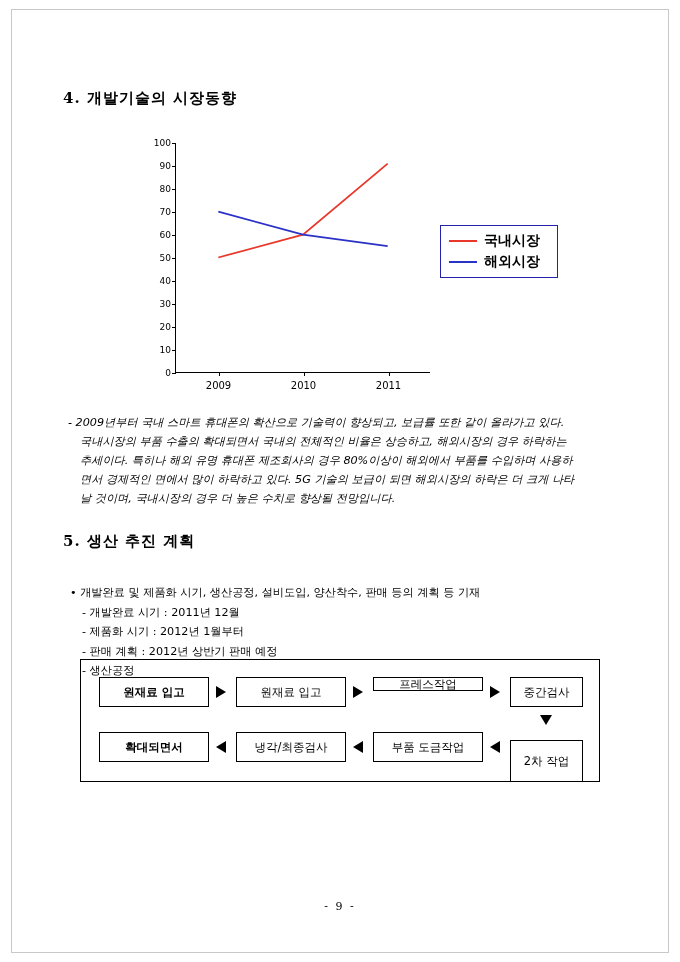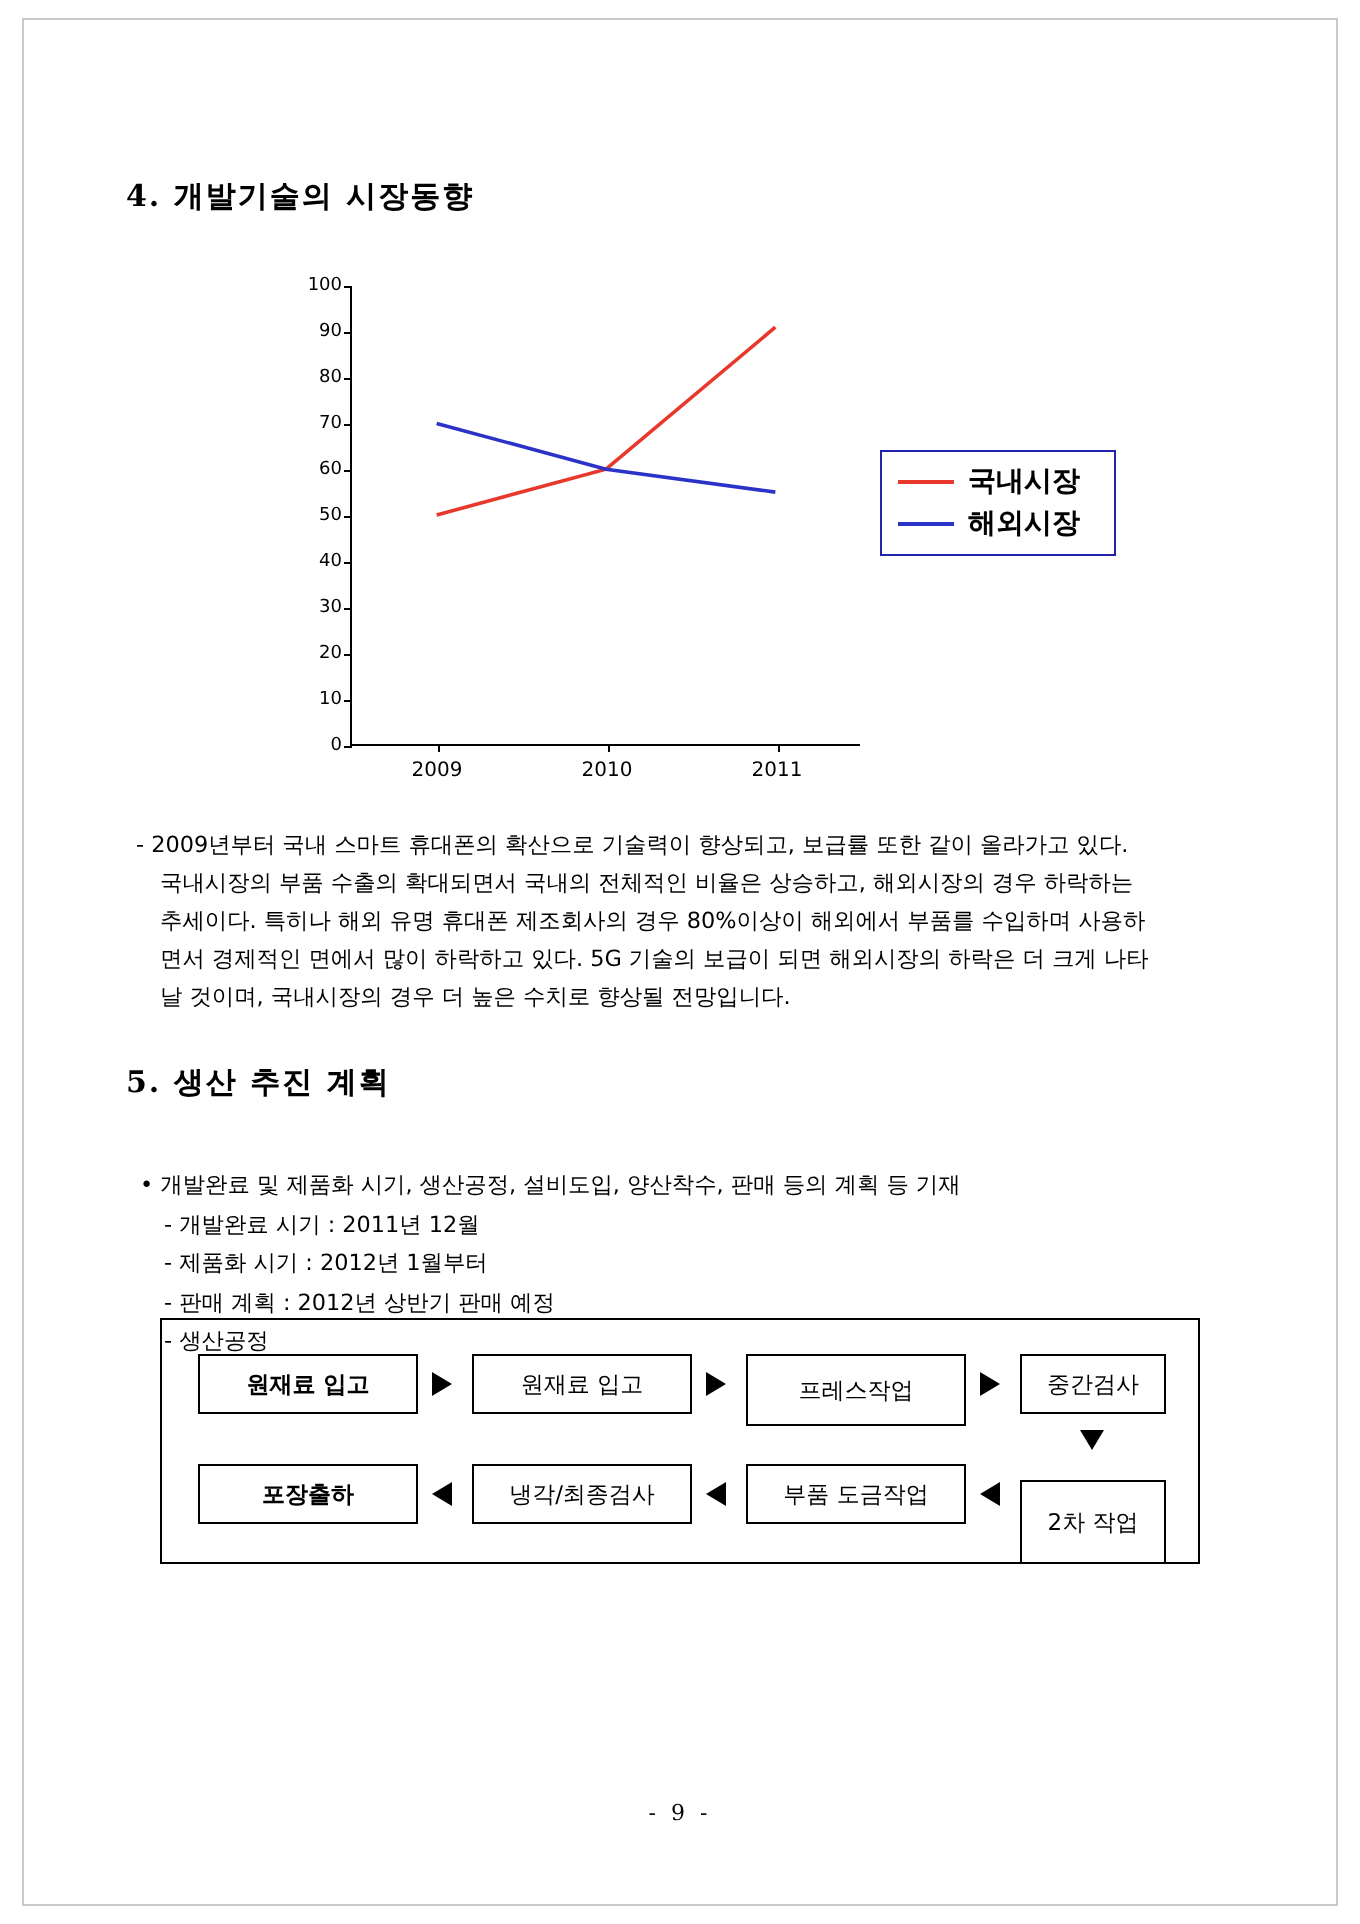--- a/index.html
+++ b/index.html
@@ -133,21 +133,21 @@
   .para {
     position: absolute;
     left: 68px;
     top: 413px;
     width: 560px;
     font-size: 11.2px;
     line-height: 19px;
     color: #000;
     text-align: justify;
   }
-  .para p { margin: 0; text-indent: 0; }
+  .para p { margin: 0; text-indent: 0; font-style: italic; }
   .para .indent { padding-left: 12px; }
 
   
   .bullet-list {
     position: absolute;
     left: 70px;
     top: 583px;
     width: 560px;
     font-size: 11.2px;
     line-height: 19.5px;
@@ -280,27 +280,27 @@
     <div class="lvl2"><span>- 판매 계획 : 2012년 상반기 판매 예정</span></div>
     <div class="lvl2"><span>- 생산공정</span></div>
   </div>
 
   <div class="flow">
 
     <div class="fbox bold" style="left:18px; top:17px; width:110px; height:30px;">원재료 입고</div>
     <div class="arrow-r" style="left:135px; top:26px;"></div>
     <div class="fbox" style="left:155px; top:17px; width:110px; height:30px;">원재료 입고</div>
     <div class="arrow-r" style="left:272px; top:26px;"></div>
-    <div class="fbox" style="left:292px; top:17px; width:110px; height:36px;text-align:center;">프레스작업</div>
+    <div class="fbox" style="left:292px; top:17px; width:110px; height:14px;text-align:center;">프레스작업</div>
     <div class="arrow-r" style="left:409px; top:26px;"></div>
     <div class="fbox" style="left:429px; top:17px; width:73px; height:30px;">중간검사</div>
 
     <div class="arrow-d" style="left:459px; top:55px;"></div>
 
-    <div class="fbox bold" style="left:18px; top:72px; width:110px; height:30px;">포장출하</div>
+    <div class="fbox bold" style="left:18px; top:72px; width:110px; height:30px;">확대되면서</div>
     <div class="arrow-l" style="left:135px; top:81px;"></div>
     <div class="fbox" style="left:155px; top:72px; width:110px; height:30px;">냉각/최종검사</div>
     <div class="arrow-l" style="left:272px; top:81px;"></div>
     <div class="fbox" style="left:292px; top:72px; width:110px; height:30px;">부품 도금작업</div>
     <div class="arrow-l" style="left:409px; top:81px;"></div>
     <div class="fbox" style="left:429px; top:80px; width:73px; height:42px;text-align:center;">2차 작업</div>
   </div>
 
   <div class="footer">- 9 -</div>
 </div>

